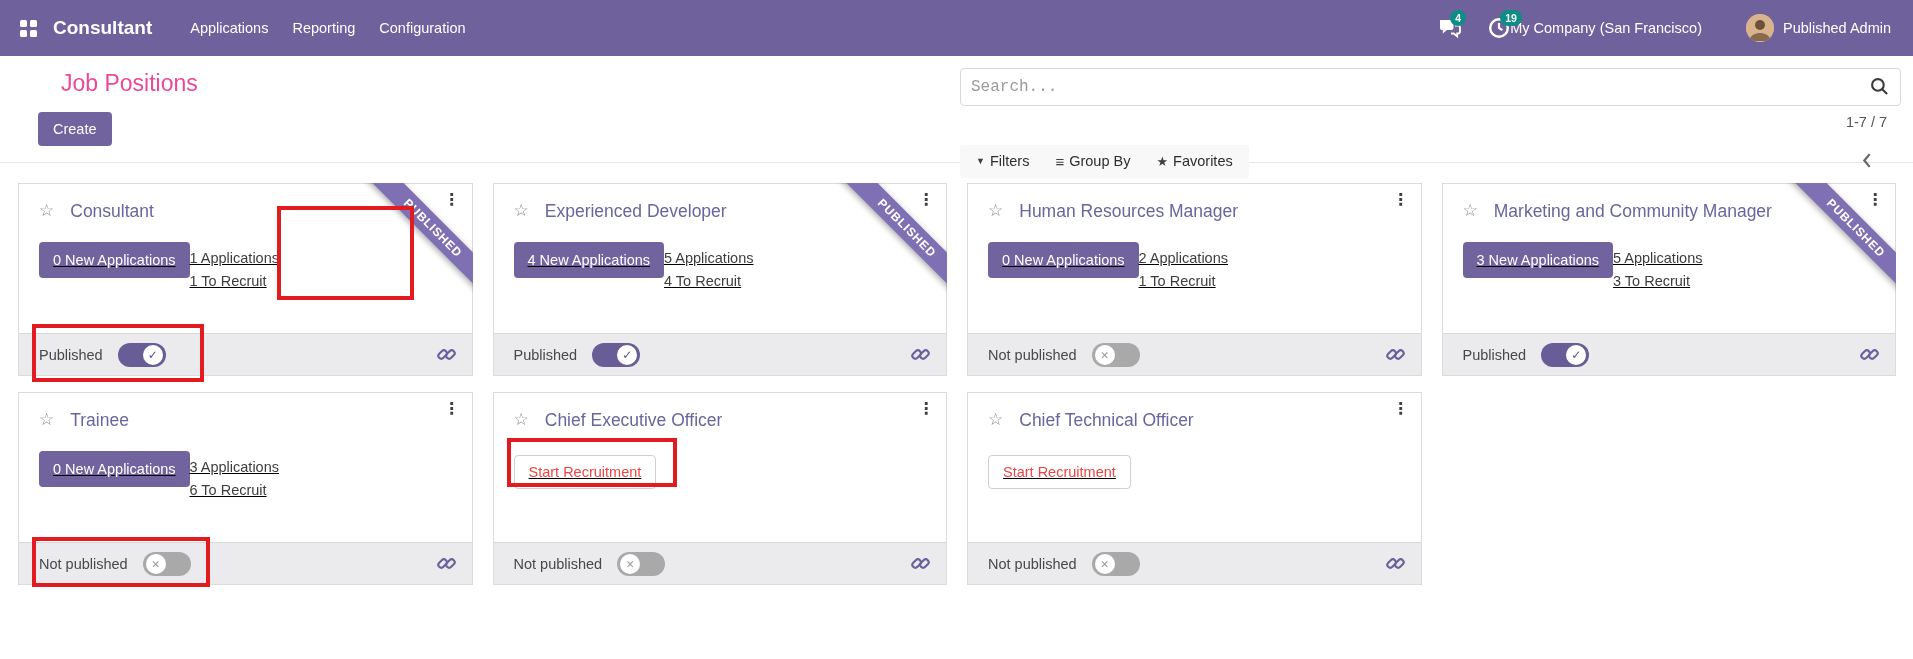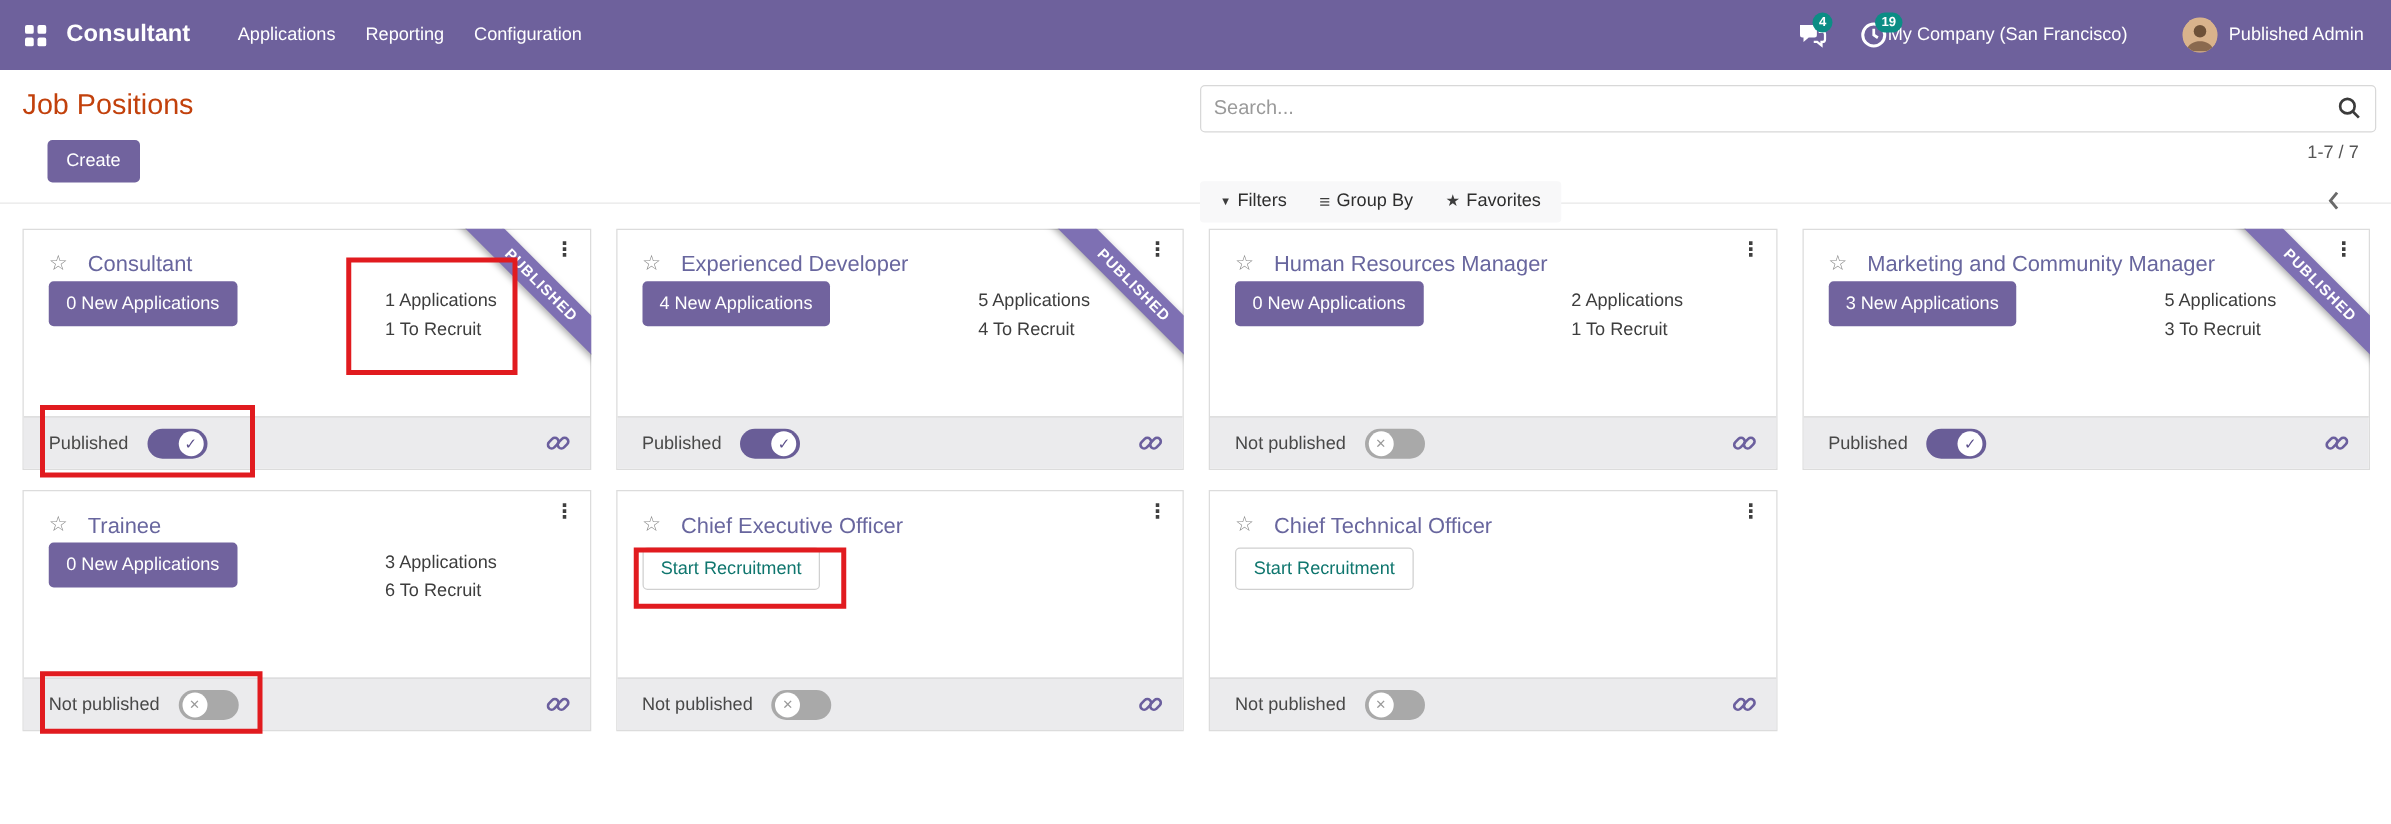--- a/index.html
+++ b/index.html
@@ -23,26 +23,26 @@
   .nav-ico{position:relative; margin-left:26px; cursor:pointer; display:inline-flex;}
   .badge{position:absolute; top:-7px; left:12px; background:var(--teal); color:#fff;
     font-size:10.5px; font-weight:bold; border-radius:9px; padding:1.5px 5px; line-height:1.2;}
   .company{font-size:14.5px; cursor:pointer;}
   .avatar{width:28px; height:28px; border-radius:50%; overflow:hidden; margin-left:44px;
     display:inline-block; cursor:pointer; background:#d9b38c;}
   .username{font-size:14.5px; margin-left:9px; cursor:pointer;}
   
   .control-panel{display:flex; justify-content:space-between; padding:12px 12px 0 18px;
     height:107px; border-bottom:1px solid #e7e7e7;}
-  .page-title{font-size:23px; color:#c2410c; font-weight:400; margin-top:2px;}
+  .page-title{font-size:23px; color:#ec4899; font-weight:400; margin-top:2px;margin-left:43px;}
   .btn-create{margin-top:15px; background:var(--button); color:#fff; border:none;
     border-radius:4px; font-size:14.5px; padding:9px 15px; cursor:pointer;
     font-family:inherit;margin-left:20px;}
   .cp-right{width:941px;}
-  .search-wrap{position:relative;}
+  .search-wrap{position:relative;font-family:Liberation Mono, monospace;}
   .search-input{width:100%; height:38px; border:1px solid #d8d8d8; border-radius:4px;
     font-size:16px; padding:0 40px 0 10px; color:#444; outline:none; font-family:inherit;}
   .search-input::placeholder{color:#9a9a9a;}
   .search-ico{position:absolute; right:12px; top:9px; cursor:pointer;}
   .cp-toolbar{display:flex; justify-content:space-between; align-items:center; margin-top:8px;}
   .filter-bar{display:inline-flex; gap:26px; background:#f8f8f9; padding:8px 16px;
     border-radius:3px; align-items:center;}
   .filter-item{font-size:14.5px; color:#2e2e2e; cursor:pointer; display:inline-flex;
     align-items:center; gap:5px;}
   .f-caret{font-size:9px; color:#3d3d3d;}
@@ -55,25 +55,25 @@
   .kanban{display:grid; grid-template-columns:repeat(4,1fr); gap:16px 20px;
     padding:20px 17px 0 18px;}
   .card{position:relative; background:#fff; border:1px solid #dcdcdc; height:193px;}
   .card-body{position:relative; padding:14px 16px 0 20px; height:151px;}
   .title-row{display:flex; gap:16px; padding-right:90px;}
   .star{color:#8a8a8a; font-size:17px; line-height:1.5; cursor:pointer;}
   .card-title{font-size:17.5px; color:var(--title); line-height:1.55; cursor:pointer;
     max-width:310px;}
   .kebab{position:absolute; top:6px; right:12px; font-size:16px; color:#3f3f3f;
     cursor:pointer; z-index:4; font-weight:bold;}
-  .content-row{display:flex; justify-content:space-between; align-items:flex-start;
-    margin-top:0;}
+  .content-row{display:flex; justify-content:flex-start; align-items:flex-start;
+    margin-top:17px;text-decoration:underline;}
   .btn-newapps{background:var(--button); color:#fff; border:none; border-radius:4px;
     font-size:14.5px; font-weight:500; padding:10px 14px; cursor:pointer; font-family:inherit;}
-  .btn-start{background:#fff; color:#0f766e; border:1px solid #d0d0d0; border-radius:4px;
+  .btn-start{background:#fff; color:#ef4444; border:1px solid #d0d0d0; border-radius:4px;
     font-size:14.5px; padding:8px 14px; cursor:pointer; font-family:inherit; margin-top:4px;}
   .stats{font-size:14.5px; color:#3d3d3d; line-height:1.55; margin-right:58px; margin-top:5px;}
   .ribbon{position:absolute; top:-1px; right:-1px; width:120px; height:120px;
     overflow:hidden; pointer-events:none; z-index:2;}
   .ribbon span{position:absolute; display:block; width:176px; transform:rotate(45deg);
     right:-48px; top:34px; background:var(--ribbon); color:#fff; text-align:center;
     font-size:12px; font-weight:bold; letter-spacing:.8px; padding:4px 0;
     box-shadow:0 2px 6px rgba(0,0,0,.35);}
   .card-footer{position:absolute; bottom:0; left:0; right:0; height:42px;
     background:#ebebed; border-top:1px solid #d9d9d9; display:flex; align-items:center;

